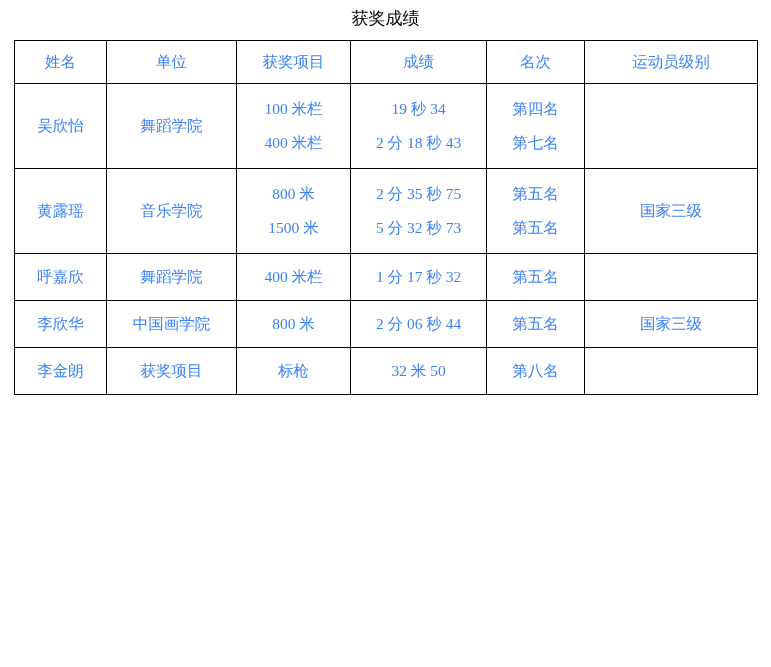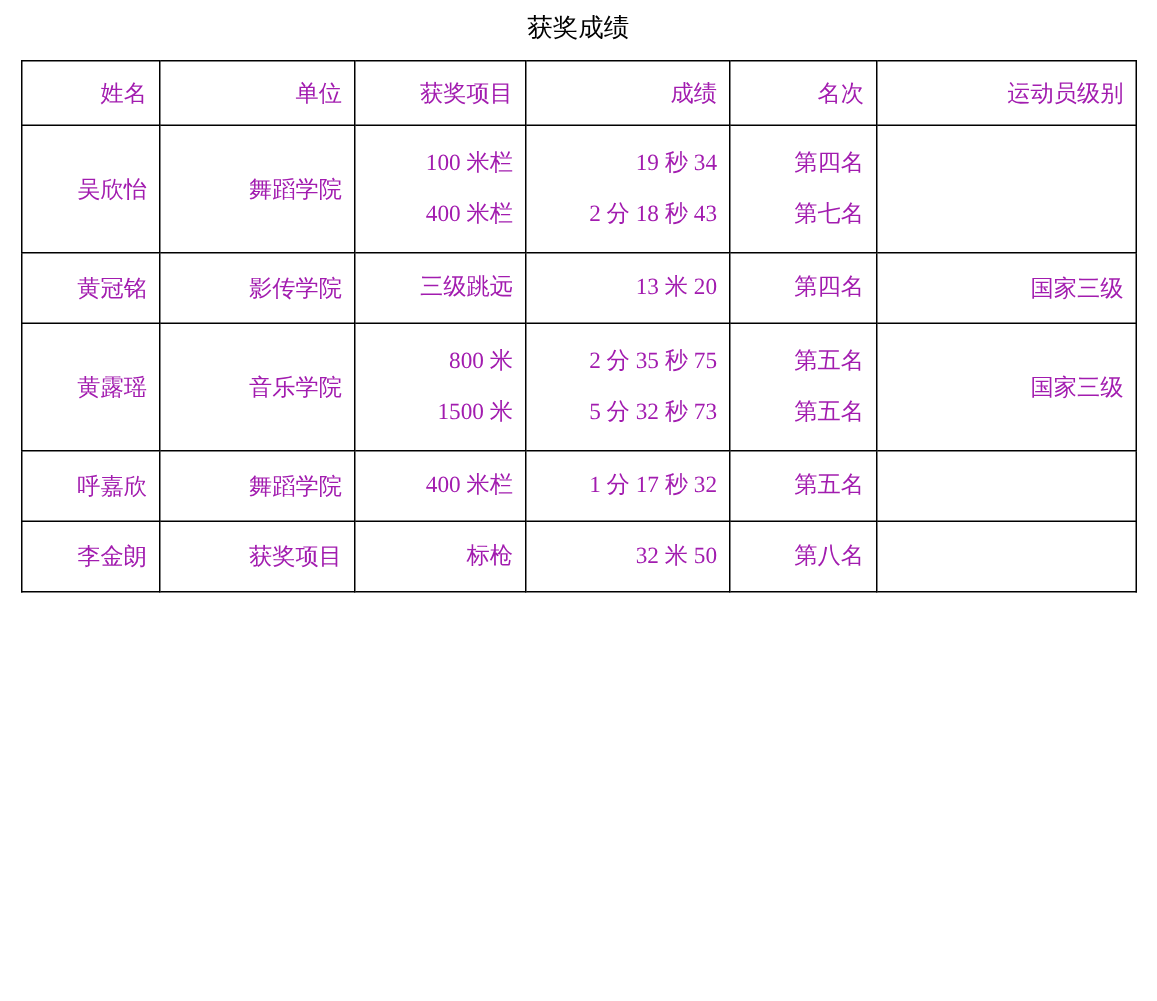--- a/index.html
+++ b/index.html
@@ -37,23 +37,23 @@
     width: 743px;
     table-layout: fixed;
     font-size: 15.5px;
     font-family: "Liberation Serif", "DejaVu Serif", serif;
   }
   table.result-table td,
   table.result-table th {
     border: 1px solid #000000;
     padding: 0 8px;
     vertical-align: middle;
-    text-align: right;
+    text-align: center;
     font-weight: normal;
-    color: #a21caf;
+    color: #3b82f6;
   }
   
   col.c0 { width: 92px; }
   col.c1 { width: 130px; }
   col.c2 { width: 114px; }
   col.c3 { width: 136px; }
   col.c4 { width: 98px; }
   col.c5 { width: 173px; }
 
   tr.header-row td { height: 42px; }
@@ -114,28 +114,20 @@
           </td>
           <td>
             <div class="stack">
               <span>第四名</span>
               <span>第七名</span>
             </div>
           </td>
           <td></td>
         </tr>
 
-        <tr class="single-row">
-          <td>黄冠铭</td>
-          <td>影传学院</td>
-          <td class="cell-line">三级跳远</td>
-          <td class="cell-line">13 米 20</td>
-          <td class="cell-line">第四名</td>
-          <td>国家三级</td>
-        </tr>
 
         <tr class="double-row">
           <td>黄露瑶</td>
           <td>音乐学院</td>
           <td>
             <div class="stack">
               <span>800 米</span>
               <span>1500 米</span>
             </div>
           </td>
@@ -156,20 +148,28 @@
 
         <tr class="single-row">
           <td>呼嘉欣</td>
           <td>舞蹈学院</td>
           <td class="cell-line">400 米栏</td>
           <td class="cell-line">1 分 17 秒 32</td>
           <td class="cell-line">第五名</td>
           <td></td>
         </tr>
 
+        <tr class="single-row">
+          <td>李欣华</td>
+          <td>中国画学院</td>
+          <td class="cell-line">800 米</td>
+          <td class="cell-line">2 分 06 秒 44</td>
+          <td class="cell-line">第五名</td>
+          <td>国家三级</td>
+        </tr>
 
 
 
         <tr class="single-row">
           <td>李金朗</td>
           <td>获奖项目</td>
           <td class="cell-line">标枪</td>
           <td class="cell-line">32 米 50</td>
           <td class="cell-line">第八名</td>
           <td></td>

